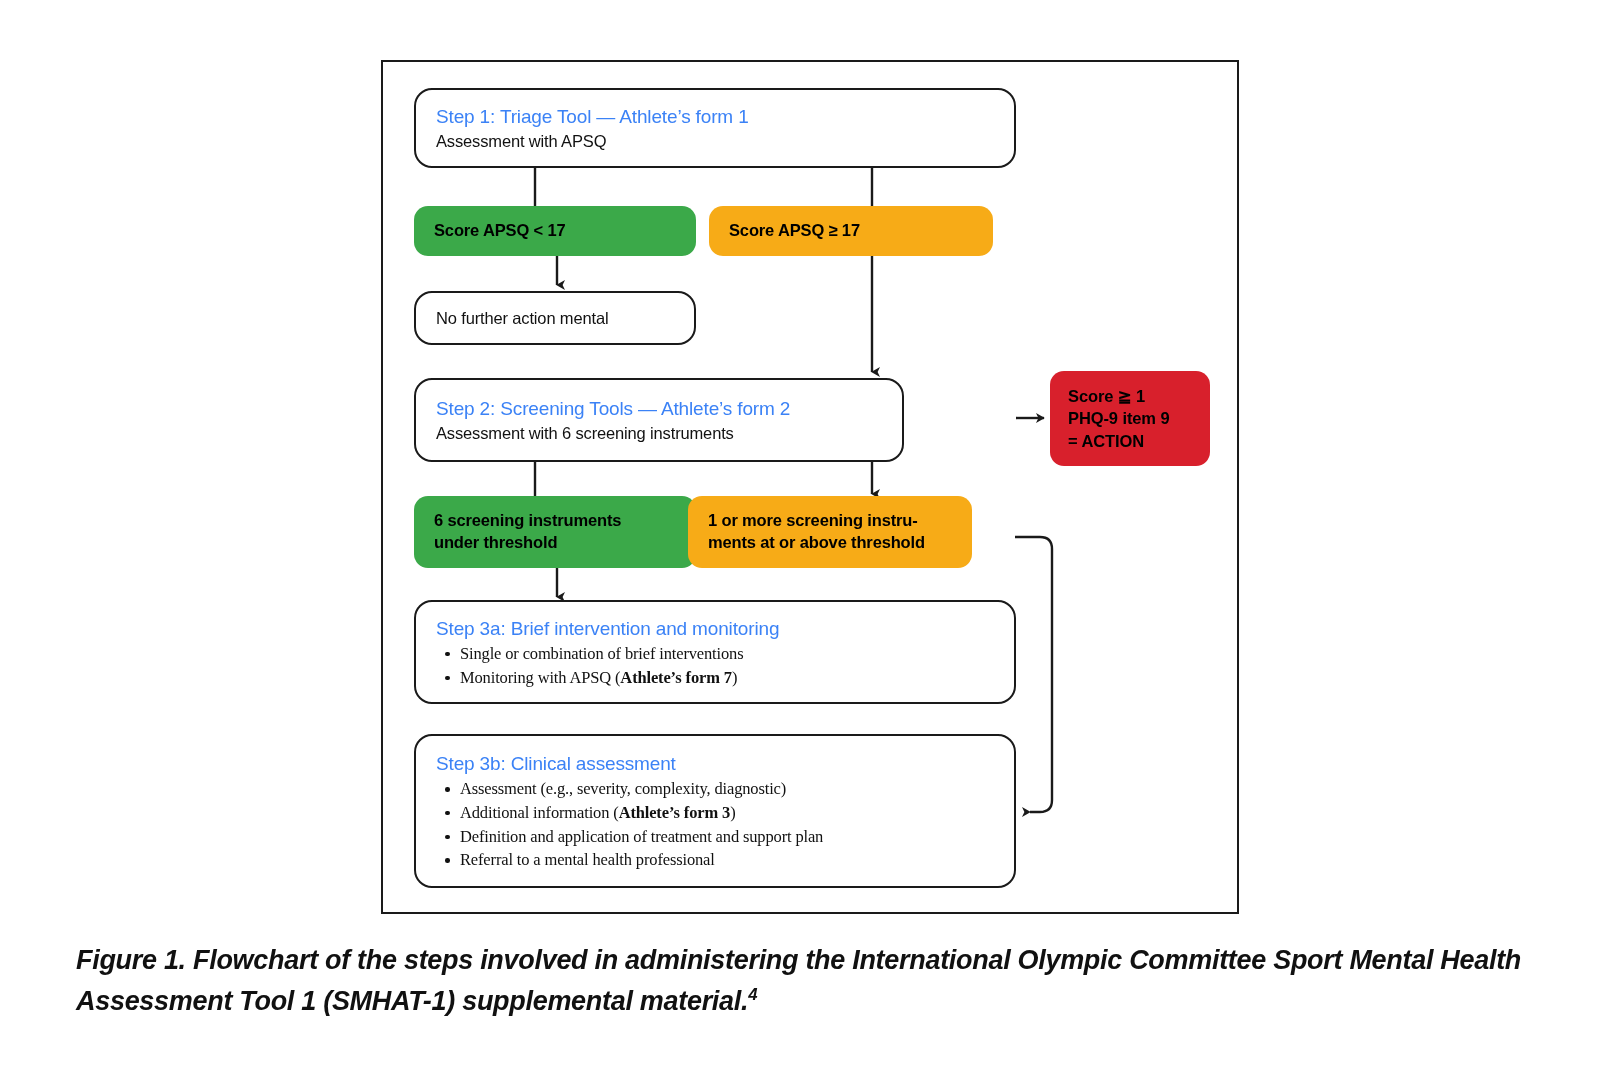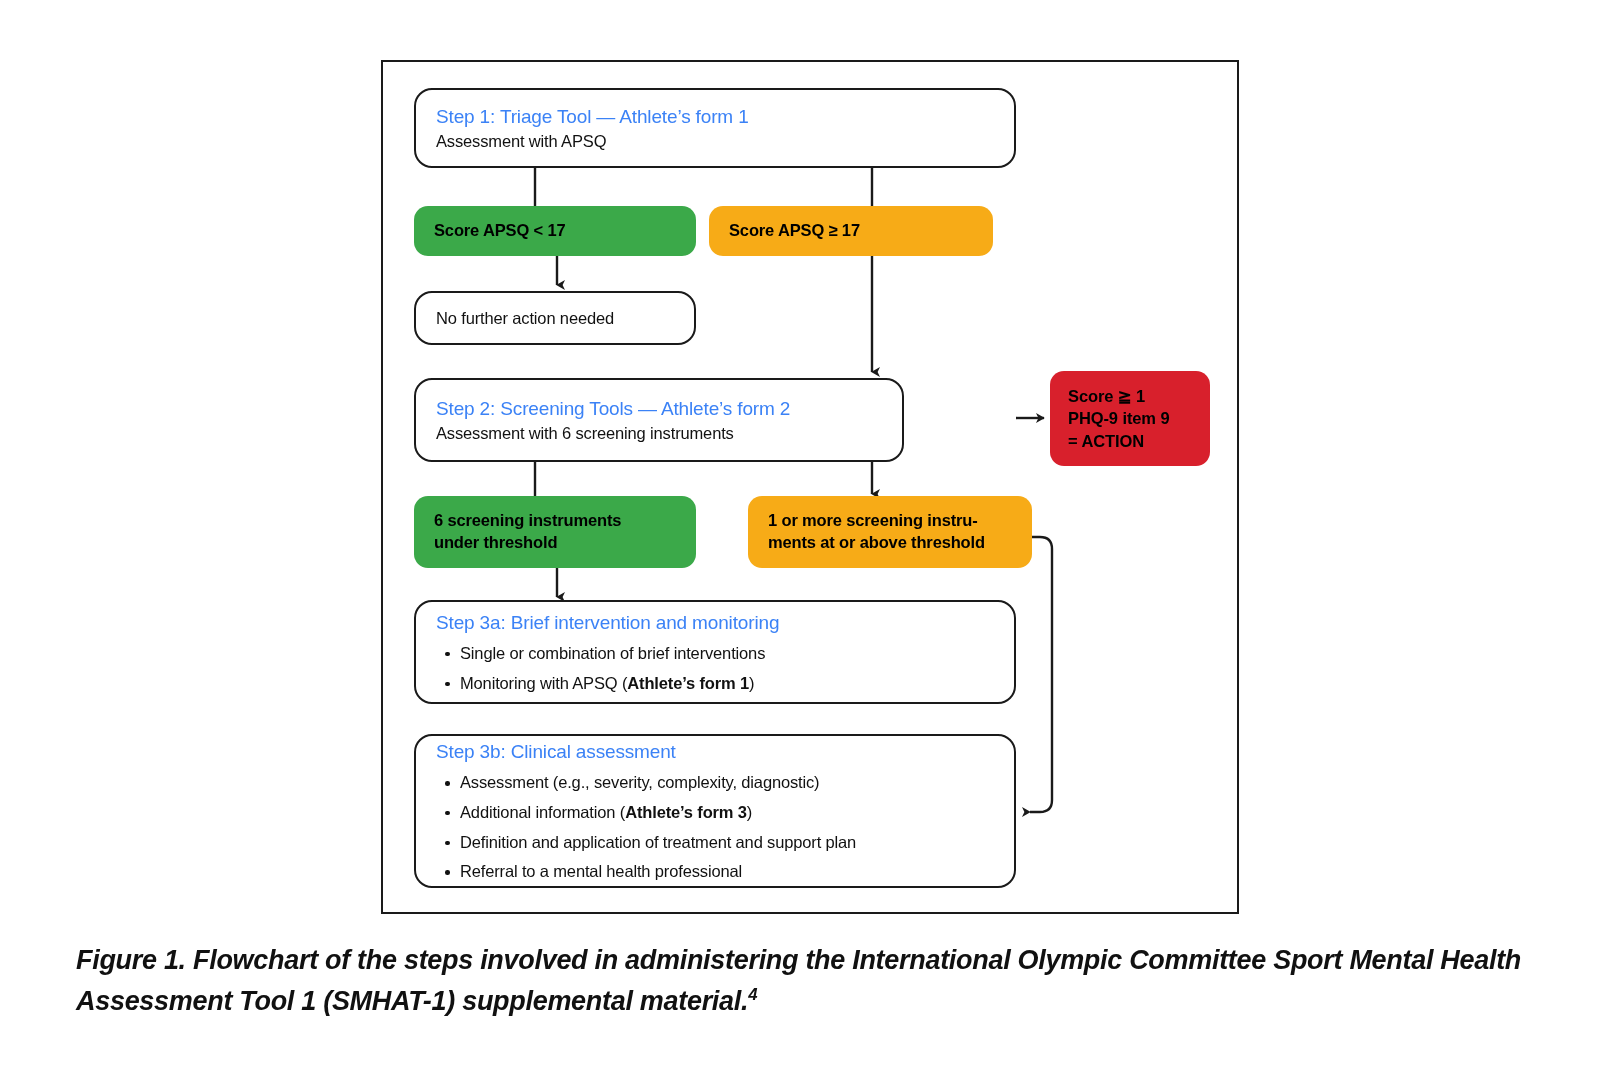--- a/index.html
+++ b/index.html
@@ -90,21 +90,22 @@
     margin: 2px 0 0 0;
     padding: 0;
   }
   ul.bullets li {
     position: relative;
     padding-left: 24px;
     font-size: 16.5px;
     color: #111111;
     line-height: 1.32;
     letter-spacing: -0.15px;
-    margin-top: 8px;
+    margin-top: 2px;
+    font-family: Liberation Serif, serif;
   }
   ul.bullets li::before {
     content: "";
     position: absolute;
     left: 9px;
     top: 9px;
     width: 4.5px;
     height: 4.5px;
     border-radius: 50%;
     background: #111111;
@@ -184,21 +185,21 @@
 </div>
 
 <div class="node orange" style="left:709px; top:206px; width:284px; height:50px;">
   <div class="node-inner">
     <div class="chip-text">Score APSQ ≥ 17</div>
   </div>
 </div>
 
 <div class="node plain" style="left:414px; top:291px; width:282px; height:54px;">
   <div class="node-inner">
-    <div class="sub-line">No further action needed</div>
+    <div class="sub-line">No further action mental</div>
   </div>
 </div>
 
 <div class="node plain" style="left:414px; top:378px; width:490px; height:84px;">
   <div class="node-inner">
     <div class="title-line">Step 2: Screening Tools — Athlete’s form 2</div>
     <div class="sub-line">Assessment with 6 screening instruments</div>
   </div>
 </div>
 
@@ -210,33 +211,33 @@
   </div>
 </div>
 
 <div class="node green" style="left:414px; top:496px; width:282px; height:72px;">
   <div class="node-inner">
     <div class="chip-text">6 screening instruments</div>
     <div class="chip-text">under threshold</div>
   </div>
 </div>
 
-<div class="node orange" style="left:748px; top:496px; width:284px; height:72px;">
+<div class="node orange" style="left:688px; top:496px; width:284px; height:72px;">
   <div class="node-inner">
     <div class="chip-text">1 or more screening instru-</div>
     <div class="chip-text">ments at or above threshold</div>
   </div>
 </div>
 
 <div class="node plain" style="left:414px; top:600px; width:602px; height:104px;">
   <div class="node-inner">
     <div class="title-line">Step 3a: Brief intervention and monitoring</div>
     <ul class="bullets">
       <li>Single or combination of brief interventions</li>
-      <li><span>Monitoring with APSQ (</span><b>Athlete’s form 1</b><span>)</span></li>
+      <li><span>Monitoring with APSQ (</span><b>Athlete’s form 7</b><span>)</span></li>
     </ul>
   </div>
 </div>
 
 <div class="node plain" style="left:414px; top:734px; width:602px; height:154px;">
   <div class="node-inner">
     <div class="title-line">Step 3b: Clinical assessment</div>
     <ul class="bullets">
       <li>Assessment (e.g., severity, complexity, diagnostic)</li>
       <li><span>Additional information (</span><b>Athlete’s form 3</b><span>)</span></li>

